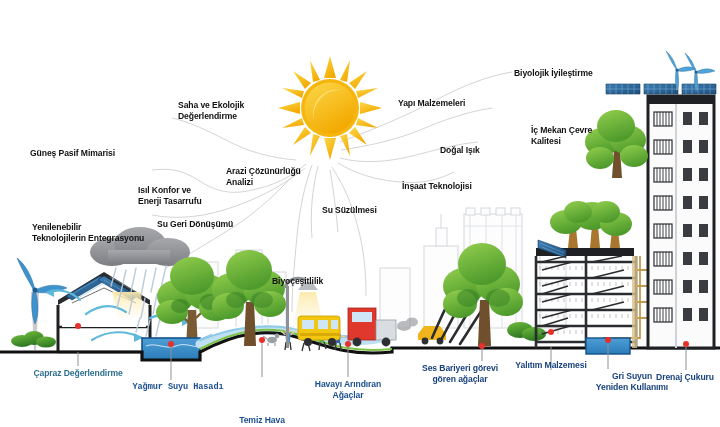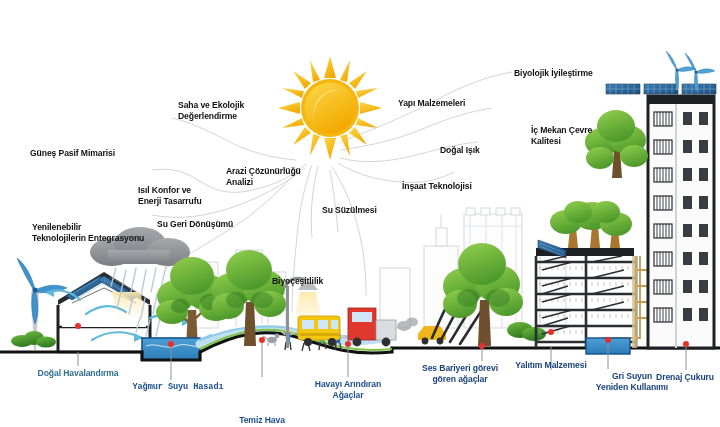--- a/index.html
+++ b/index.html
@@ -544,21 +544,21 @@
   <div class="lbl lft" style="left:157px; top:219px;">Su Geri Dönüşümü</div>
   <div class="lbl lft" style="left:322px; top:205px;">Su Süzülmesi</div>
   <div class="lbl lft" style="left:398px; top:98px;text-align:right;">Yapı Malzemeleri</div>
   <div class="lbl lft" style="left:514px; top:68px;">Biyolojik İyileştirme</div>
   <div class="lbl lft" style="left:531px; top:125px;">İç Mekan Çevre
 Kalitesi</div>
   <div class="lbl lft" style="left:440px; top:145px;">Doğal Işık</div>
   <div class="lbl lft" style="left:402px; top:181px;">İnşaat Teknolojisi</div>
   <div class="lbl lft" style="left:272px; top:276px;">Biyoçeşitlilik</div>
 
-  <div class="lbl ctr c-teal" style="left:78px;  top:368px;">Doğal Havalandırma</div>
+  <div class="lbl ctr c-teal" style="left:78px;  top:368px;">Çapraz Değerlendirme</div>
   <div class="lbl ctr c-blue" style="left:178px; top:382px;font-family:Liberation Mono, monospace;">Yağmur Suyu Hasadı</div>
   <div class="lbl ctr c-blue" style="left:262px; top:379px;margin-top:36px;">Temiz Hava</div>
   <div class="lbl ctr c-blue" style="left:348px; top:379px;">Havayı Arındıran
 Ağaçlar</div>
   <div class="lbl ctr c-dblue" style="left:460px; top:363px;">Ses Bariyeri görevi
 gören ağaçlar</div>
   <div class="lbl ctr c-dblue" style="left:551px; top:360px;text-align:right;">Yalıtım Malzemesi</div>
   <div class="lbl ctr c-dblue" style="left:632px; top:371px;">Gri Suyun
 Yeniden Kullanımı</div>
   <div class="lbl ctr c-dblue" style="left:685px; top:372px;">Drenaj Çukuru</div>

